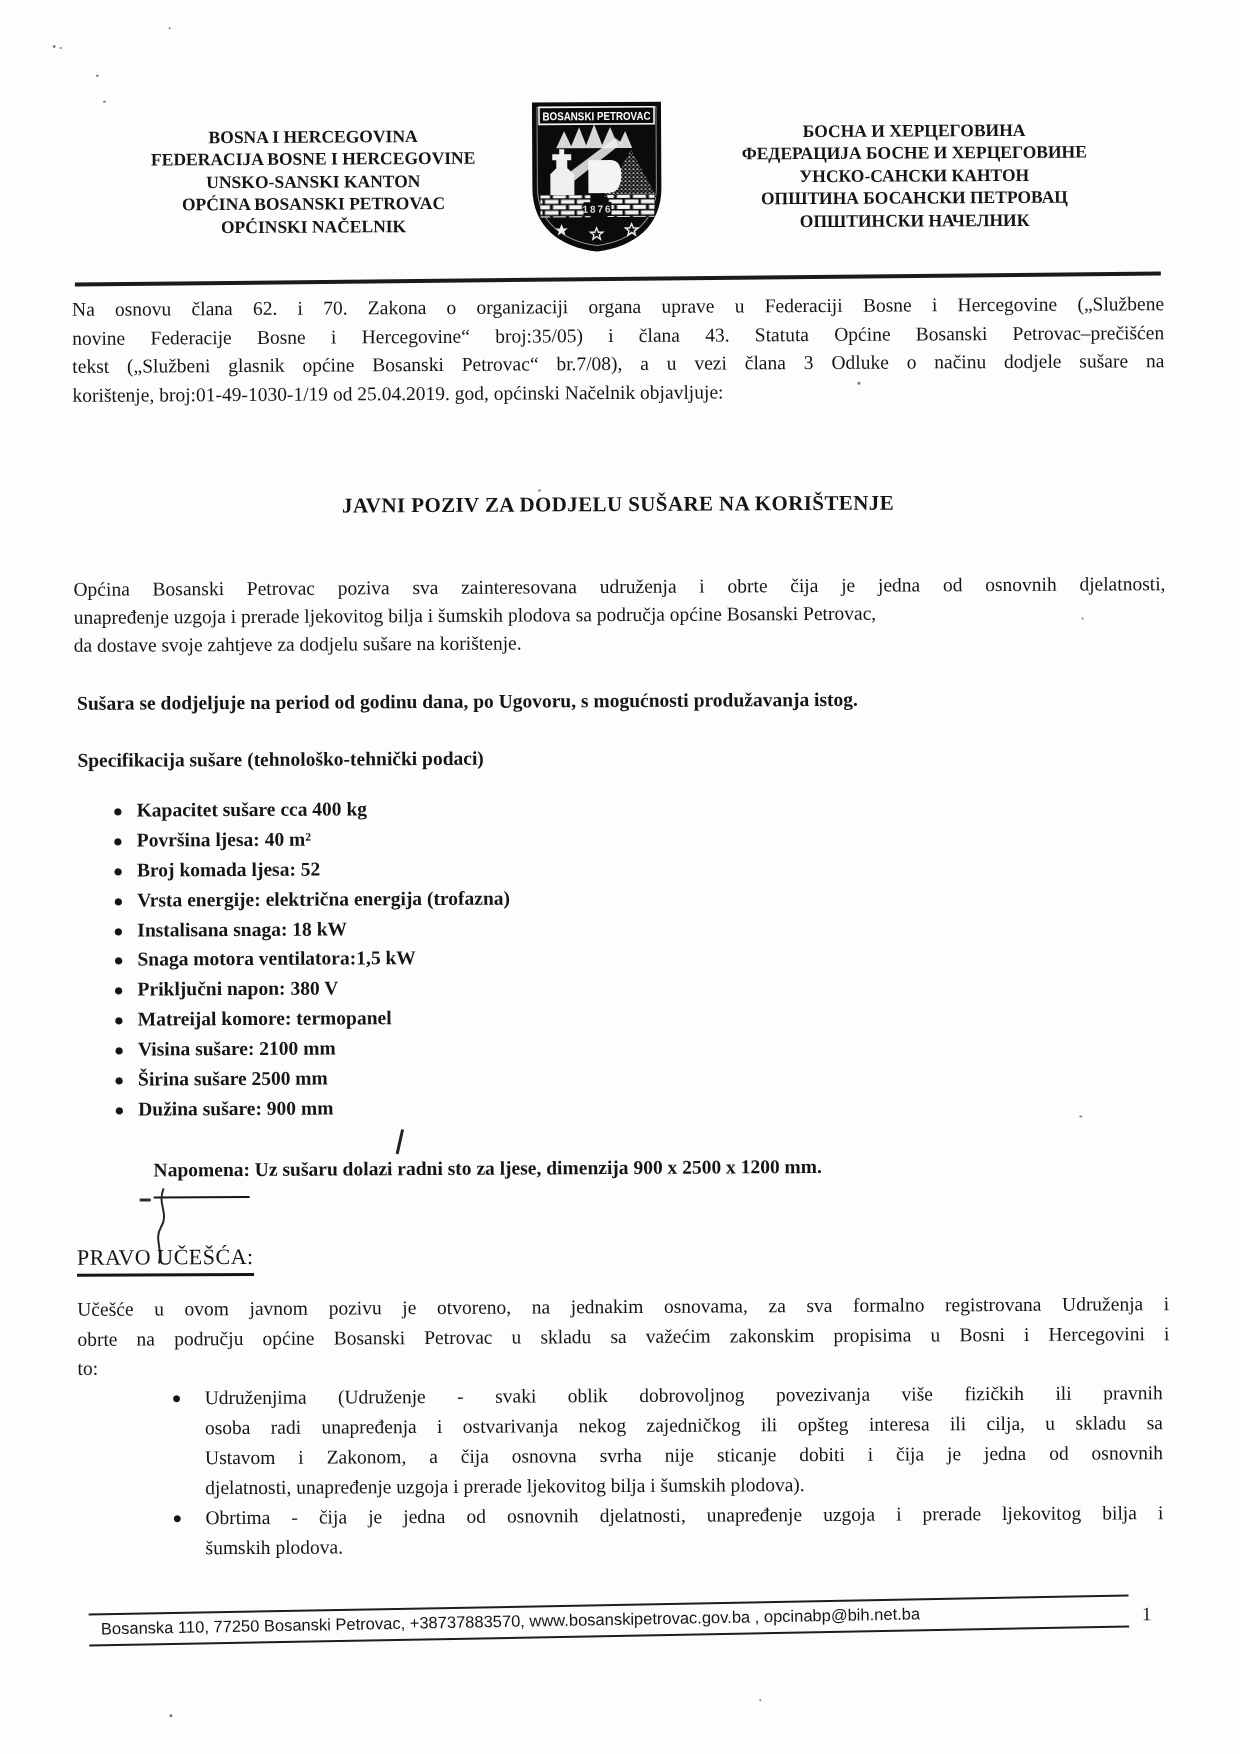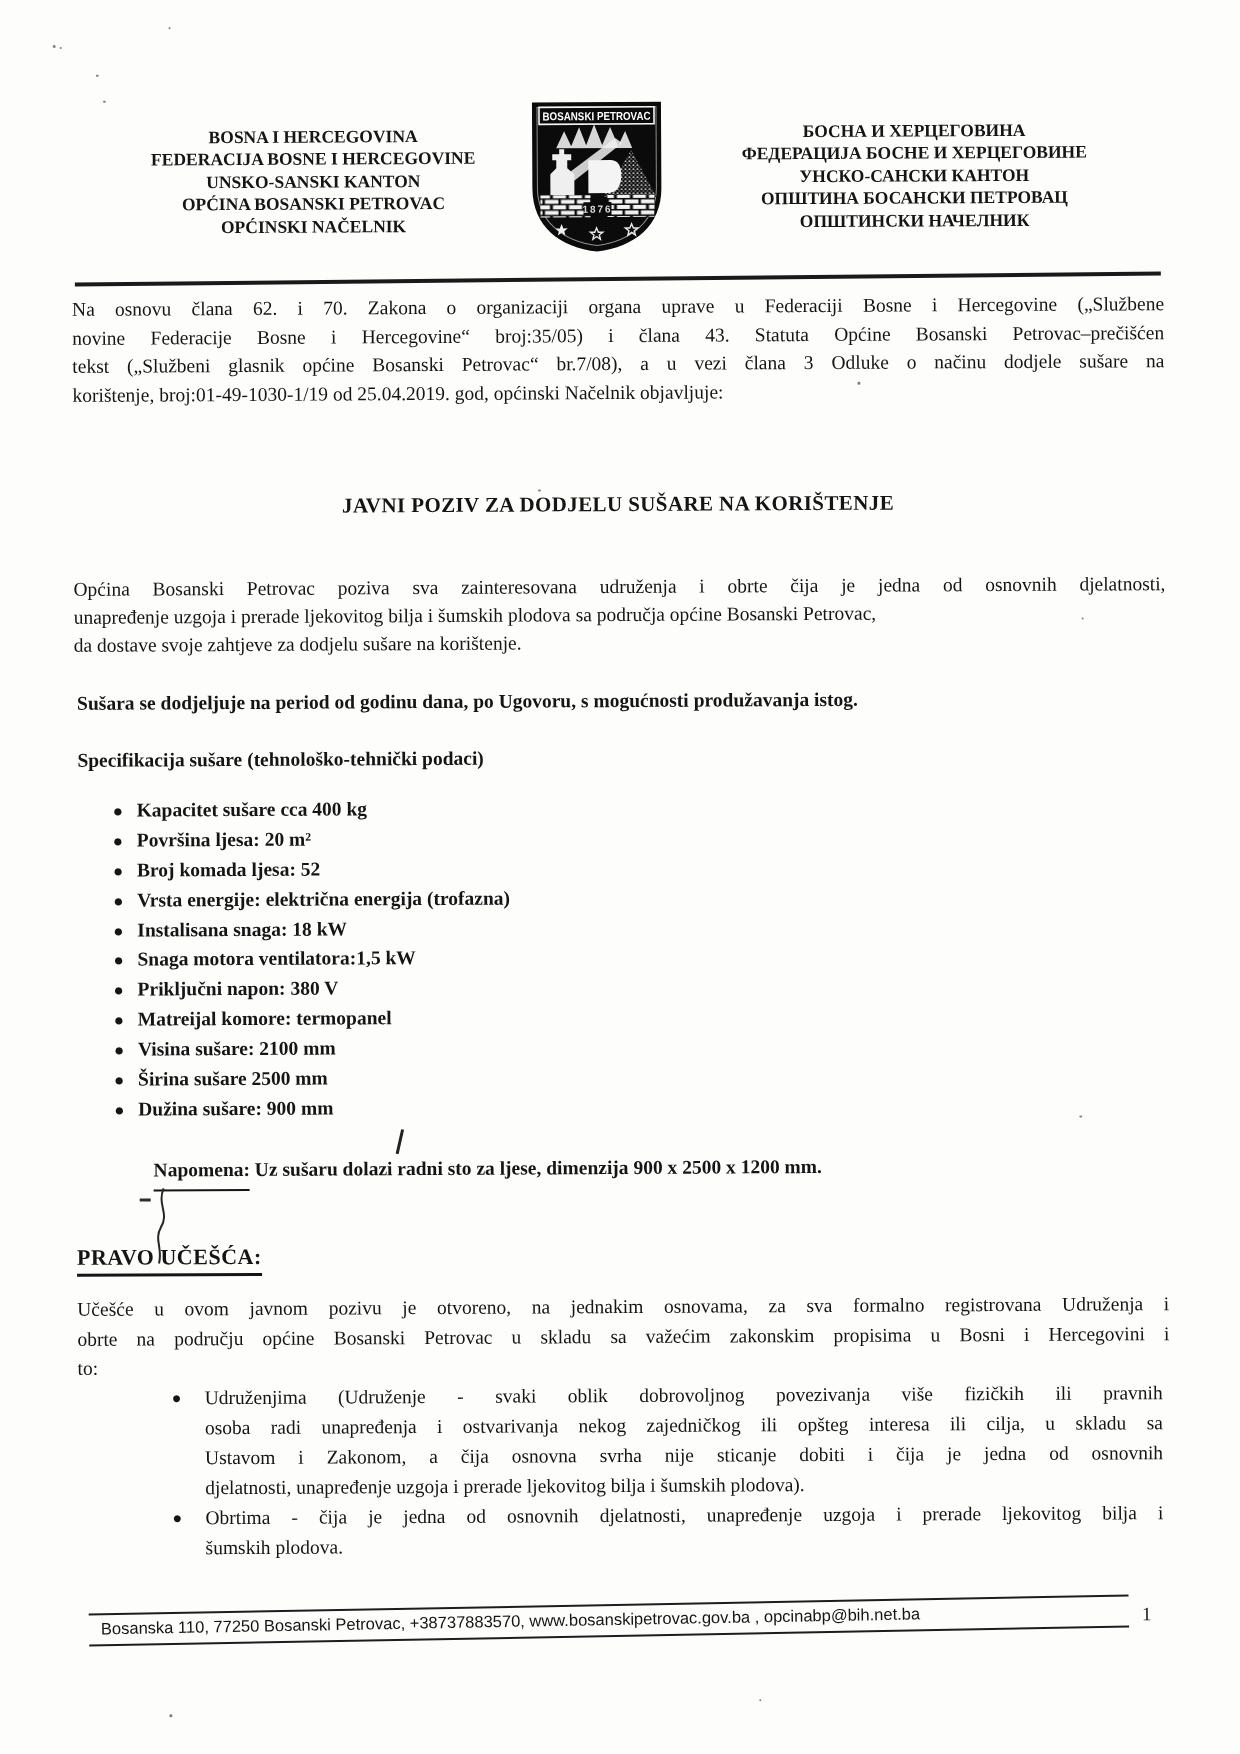--- a/index.html
+++ b/index.html
@@ -43,24 +43,24 @@
   }
   #spec-list li{
     display:flex;align-items:baseline;height:29.9px;
     font-size:19.5px;font-weight:bold;white-space:nowrap;
   }
   #spec-list .blt{width:24px;font-size:17px;}
   
   .note{
     position:absolute;left:152px;top:1157px;font-size:19.5px;font-weight:bold;white-space:nowrap;
   }
-  .note .nlabel{border-bottom:2.5px solid #151515;padding-bottom:9px;text-align:right;}
+  .note .nlabel{border-bottom:2.5px solid #151515;padding-bottom:16px;text-align:right;}
   
   .pravo-heading{
-    position:absolute;left:75px;top:1242px;font-size:22px;font-weight:bold;
+    position:absolute;left:75px;top:1242px;font-size:22px;font-weight:normal;
     letter-spacing:0.5px;border-bottom:3px solid #151515;padding-bottom:3px;white-space:nowrap;
   }
   #pravo-intro{left:75px;top:1292px;width:1092px;line-height:29.5px;}
   #pravo-list{
     position:absolute;left:202px;top:1381px;width:958px;margin:0;padding:0;list-style:none;
     font-size:19.5px;line-height:30px;
   }
   #pravo-list li{position:relative;}
   #pravo-list .blt{
     position:absolute;left:-33px;top:0;font-size:16px;
@@ -164,21 +164,21 @@
 
     <div class="spec-heading">Specifikacija sušare (tehnološko-tehnički podaci)</div>
 
     <ul id="spec-list">
         <li>
           <span class="blt">●</span>
           <span>Kapacitet sušare cca 400 kg</span>
         </li>
         <li>
           <span class="blt">●</span>
-          <span>Površina ljesa: 20 m²</span>
+          <span>Površina ljesa: 40 m²</span>
         </li>
         <li>
           <span class="blt">●</span>
           <span>Broj komada ljesa: 52</span>
         </li>
         <li>
           <span class="blt">●</span>
           <span>Vrsta energije: električna energija (trofazna)</span>
         </li>
         <li>

